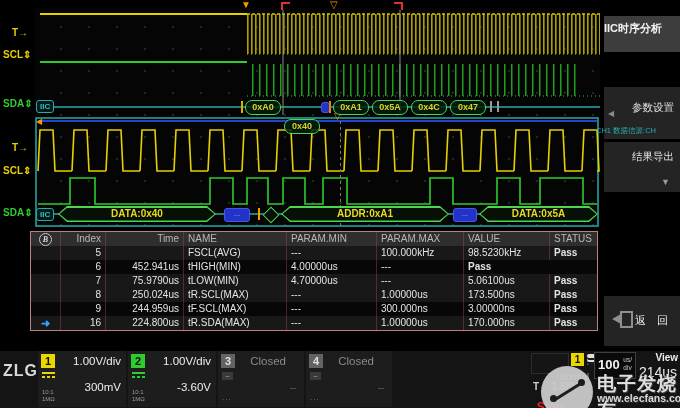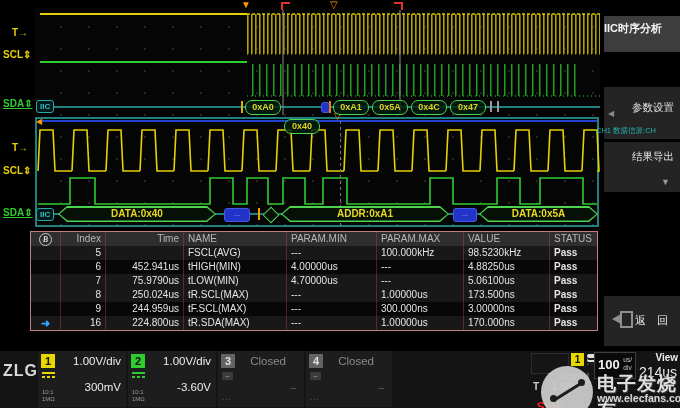--- a/index.html
+++ b/index.html
@@ -5,21 +5,21 @@
   html,body{margin:0;padding:0;background:#000;}
   .screen{position:relative;width:680px;height:408px;background:#000;overflow:hidden;
           font-family:"Liberation Sans",sans-serif;-webkit-font-smoothing:antialiased;}
   .abs{position:absolute;}
 
   
   .wave-area{left:35px;top:8px;width:565px;height:220px;background:#050505;
     background-image:radial-gradient(circle,#262626 1px,transparent 1.3px);
     background-size:28px 22px;background-position:12px 8px;}
   .gutter-label{font-weight:bold;font-size:10px;line-height:10px;}
-  .lbl-y{color:#e6d000;} .lbl-g{color:#2ecc2e;text-decoration:underline;}
+  .lbl-y{color:#e6d000;} .lbl-g{color:#2ecc2e;}
   .cursor-cap{width:7px;height:6px;border-top:2px solid #e03030;}
   .cap-l{border-left:2px solid #e03030;} .cap-r{border-right:2px solid #e03030;}
   .tri{font-size:10px;line-height:10px;color:#ff9500;}
   .pane2-dash{width:1px;height:104px;background:repeating-linear-gradient(180deg,#777 0 3px,transparent 3px 6px);}
 
   
   .iic-badge{border:1px solid #2aa8a8;color:#35c0c0;background:#041a1a;border-radius:3px;
     font-size:8px;font-weight:bold;line-height:11px;padding:0 3px;}
   .byte{height:13px;line-height:13px;border:1px solid #4ed44e;border-radius:7px;
     background:rgba(2,30,16,.85);color:#e0d020;font-size:9px;font-weight:bold;text-align:center;}
@@ -215,21 +215,20 @@
         <div>98.5230kHz</div>
       <div class="pass">Pass</div>
     </div>
     <div class="trow r-d">
       <div></div>
         <div class="c-r">6</div>
         <div class="c-r">452.941us</div>
       <div>tHIGH(MIN)</div>
         <div>4.00000us</div>
       <div>---</div>
-        <div>4.88250us</div>
       <div class="pass">Pass</div>
     </div>
     <div class="trow r-l">
       <div></div>
         <div class="c-r">7</div>
         <div class="c-r">75.9790us</div>
       <div>tLOW(MIN)</div>
         <div>4.70000us</div>
       <div>---</div>
         <div>5.06100us</div>

